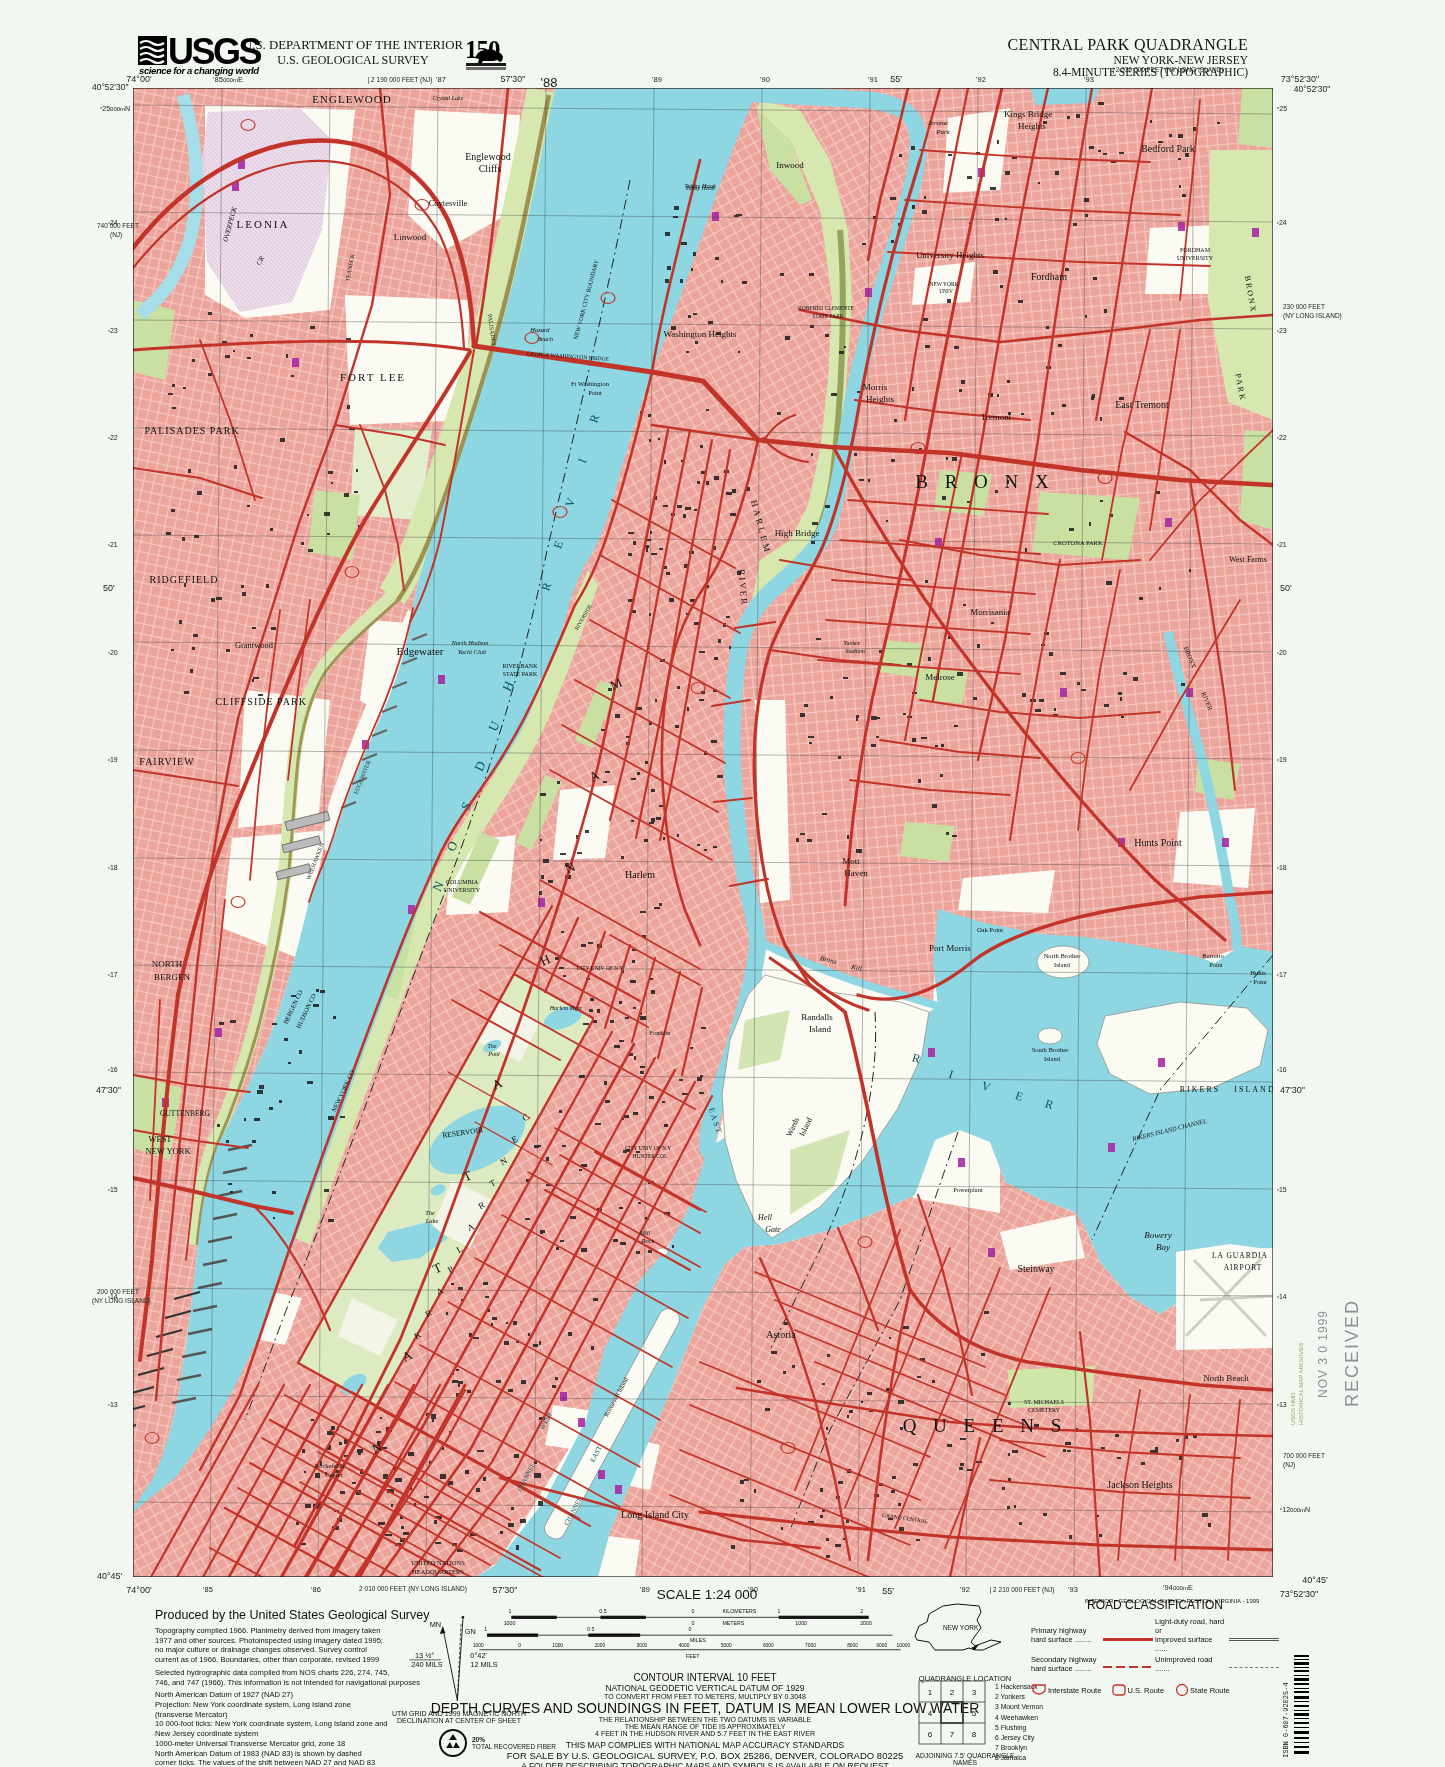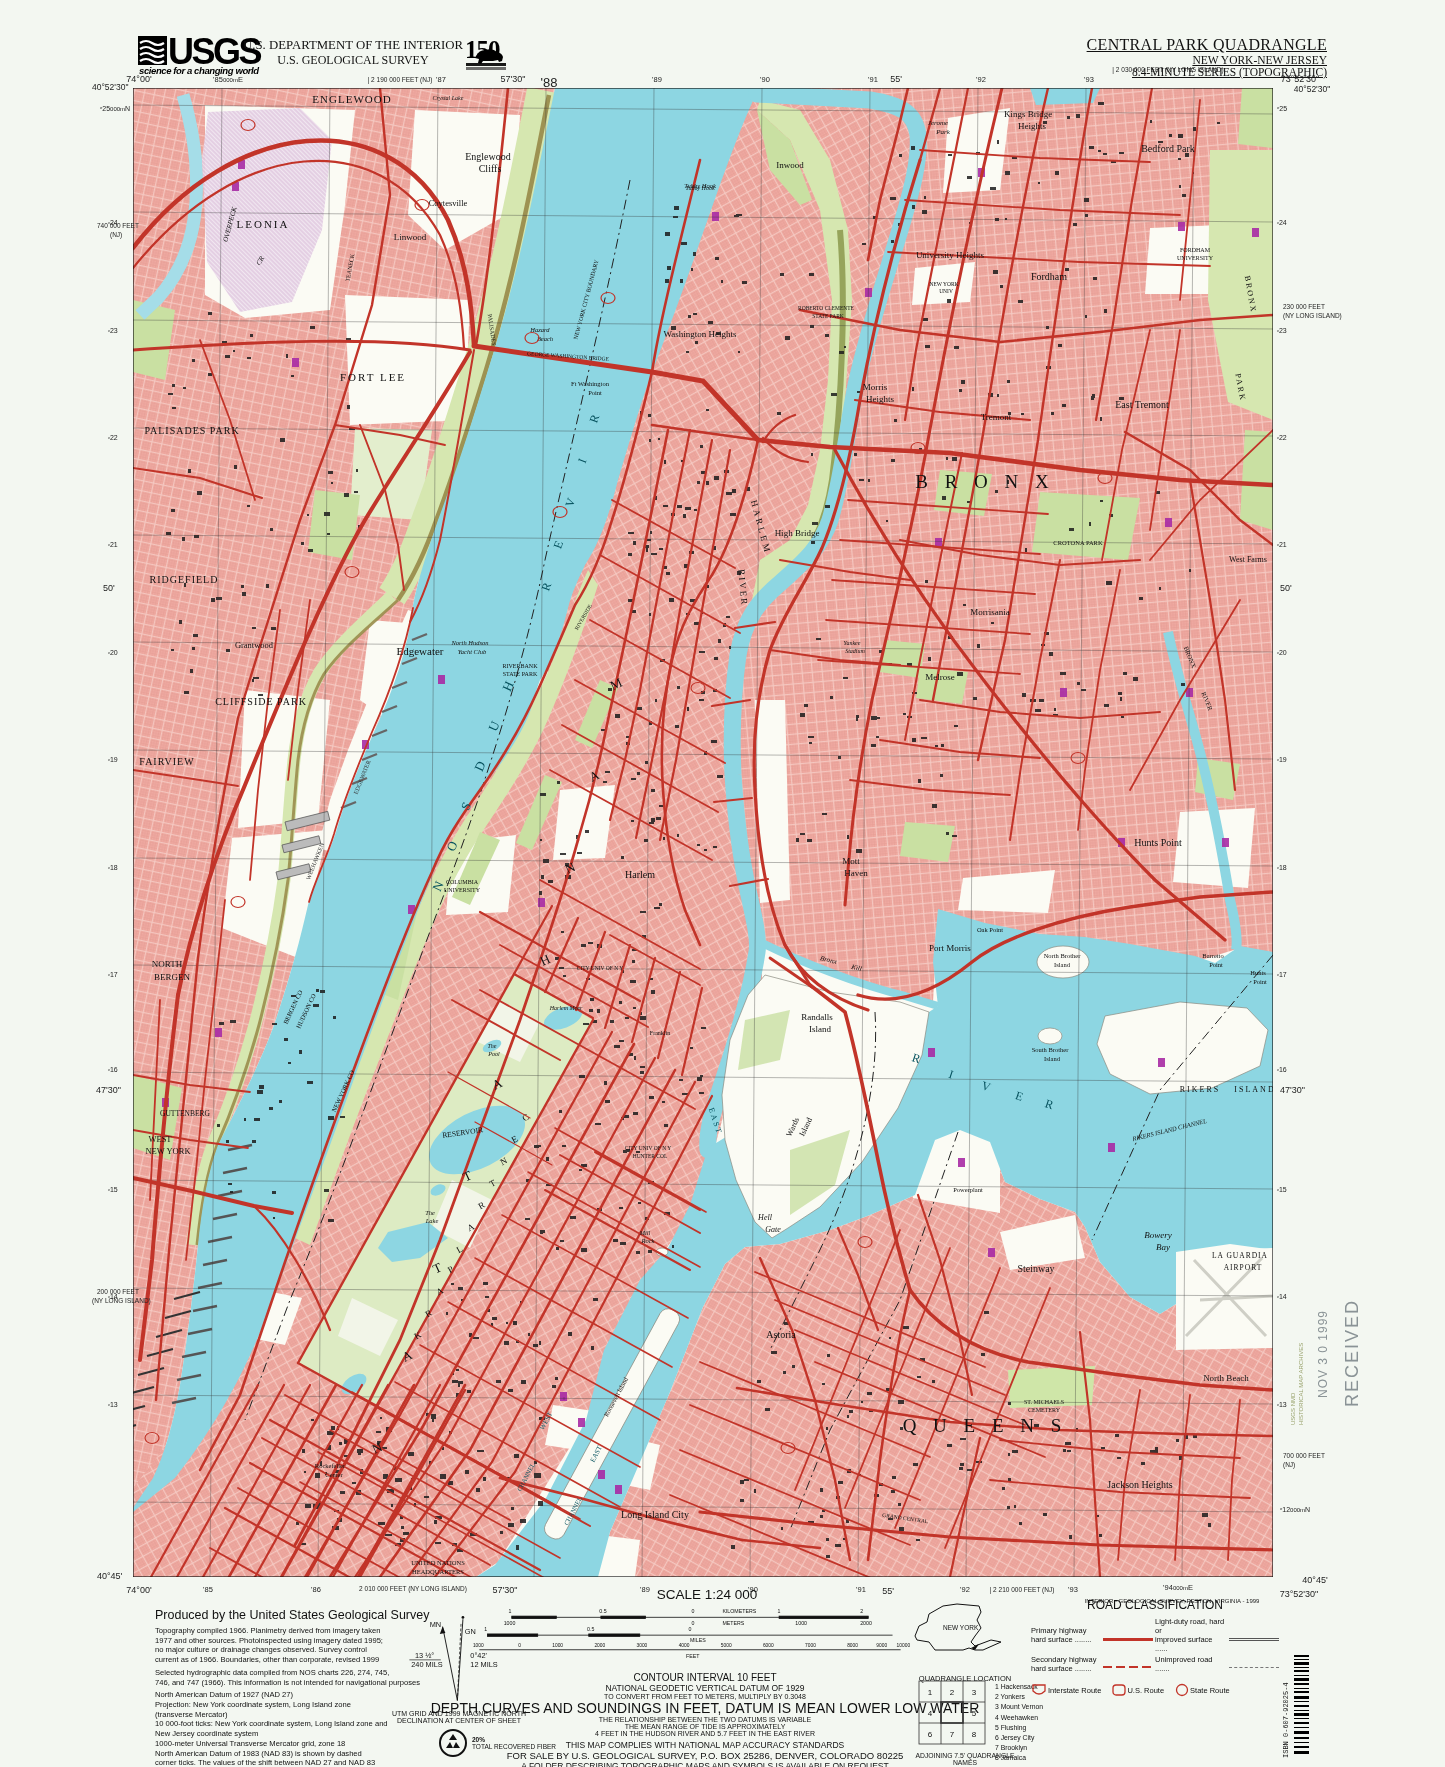--- a/index.html
+++ b/index.html
@@ -24,21 +24,21 @@
 </div>
 <div class="abs ser" style="left:240px;top:38px;width:226px;text-align:center;font-size:12.8px;color:#111;white-space:nowrap;">U.S. DEPARTMENT OF THE INTERIOR<br><span style="font-size:12px">U.S. GEOLOGICAL SURVEY</span></div>
 <div class="abs" style="left:464px;top:36px;">
   <svg width="50" height="36" viewBox="0 0 50 36">
     <text x="1" y="22" font-family="Liberation Serif" font-size="25" font-weight="bold" fill="#000" style="letter-spacing:-1px">150</text>
     <path d="M12,20 q3,-6 9,-6 q8,-2 12,2 q5,1 6,5 l-1,4 l-3,1 l-1,-2 l-5,1 l-10,0 l-2,3 l-3,-1 l1,-4 l-4,-1 z" fill="#000"></path>
     <rect x="2" y="27" width="40" height="3" fill="#000" opacity="0.9"></rect>
     <rect x="2" y="31" width="40" height="3" fill="#000" opacity="0.55"></rect>
   </svg>
 </div>
-<div class="abs ser" style="left:1027px;top:36px;width:300px;text-align:right;color:#111;text-decoration:underline;">
+<div class="abs ser" style="left:948px;top:36px;width:300px;text-align:right;color:#111;">
   <div style="font-size:16px;letter-spacing:0.3px;">CENTRAL PARK QUADRANGLE</div>
   <div style="font-size:11.5px;margin-top:0px;">NEW YORK-NEW JERSEY</div>
   <div style="font-size:11.5px;margin-top:0px;">8.4-MINUTE SERIES (TOPOGRAPHIC)</div>
 </div>
 
 <svg class="abs" style="left:133px;top:88px;" width="1140" height="1489" viewBox="133 88 1140 1489">
 <defs>
 <pattern id="uNJ" width="10" height="10" patternUnits="userSpaceOnUse" patternTransform="rotate(12)">
  <rect width="10" height="10" fill="#efaaa1"></rect>
  <path d="M0 2.5H10 M0 5H10 M0 7.5H10 M2.5 0V10 M5 0V10 M7.5 0V10" stroke="#e69d95" stroke-width="0.6"></path>

